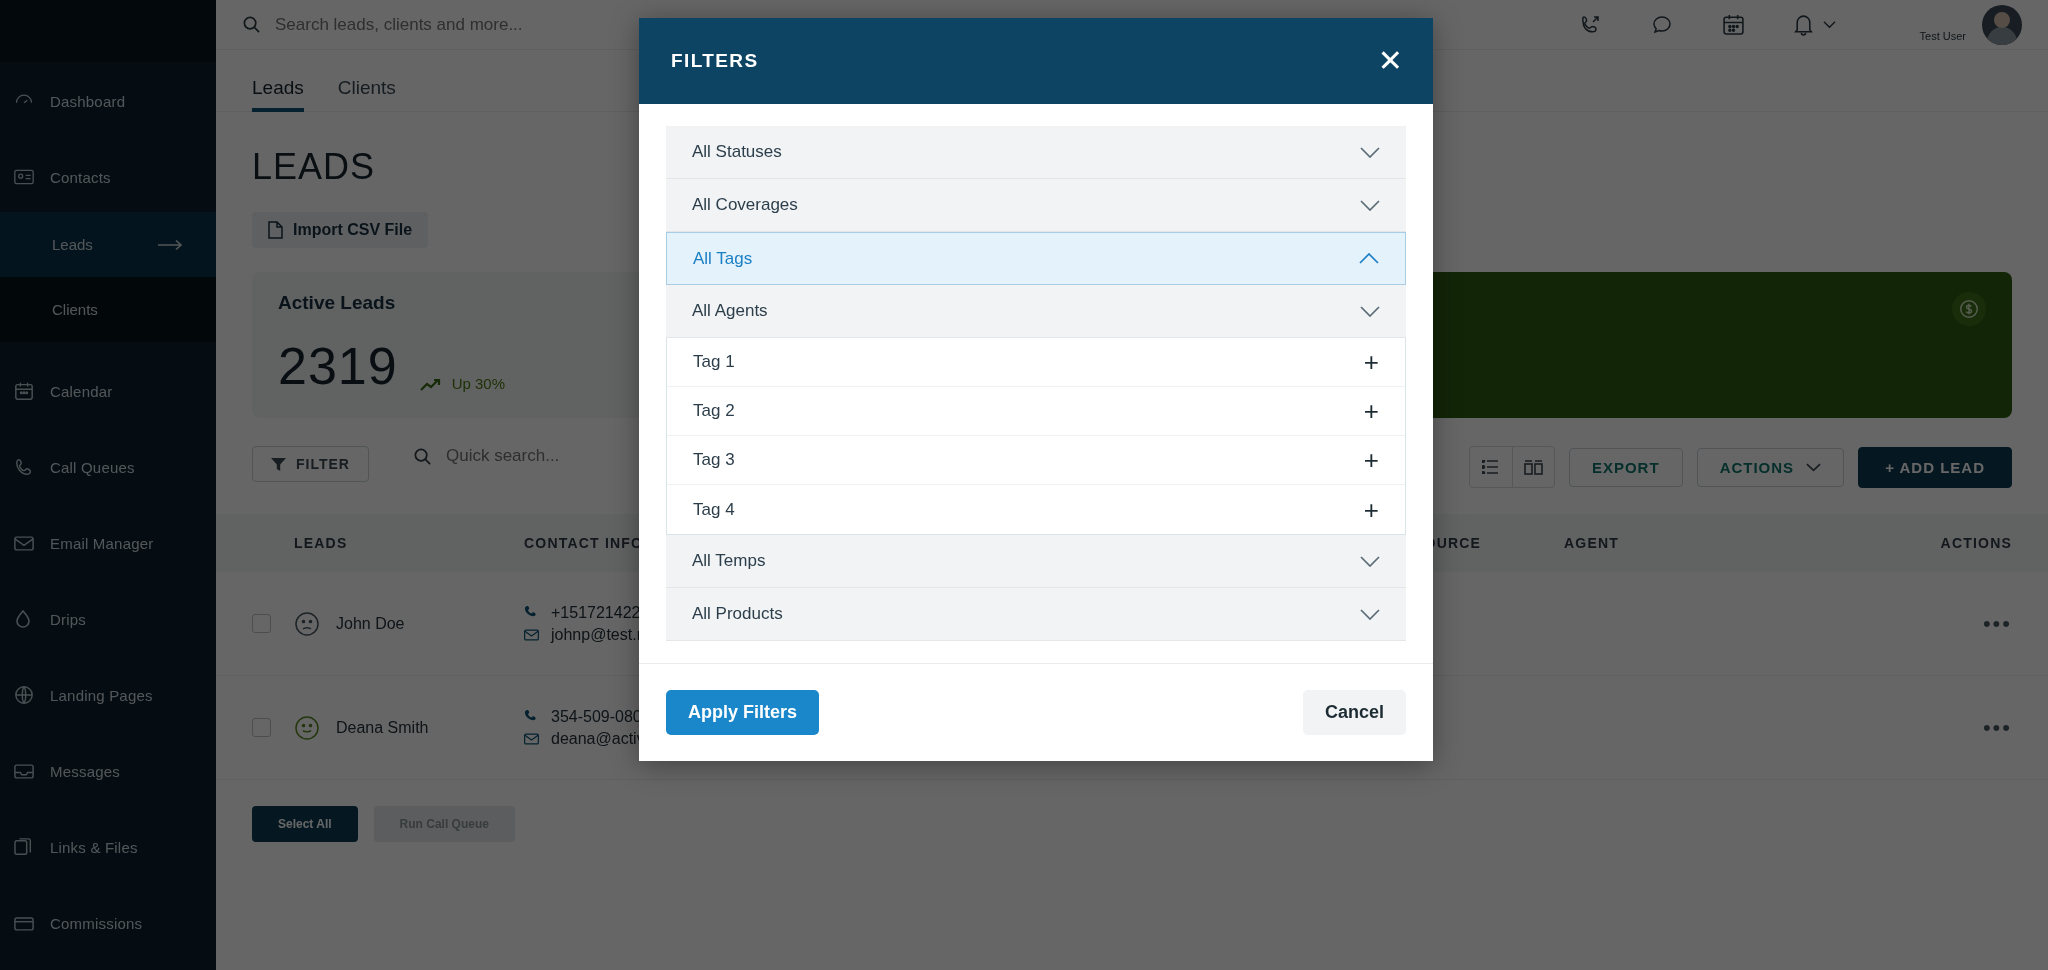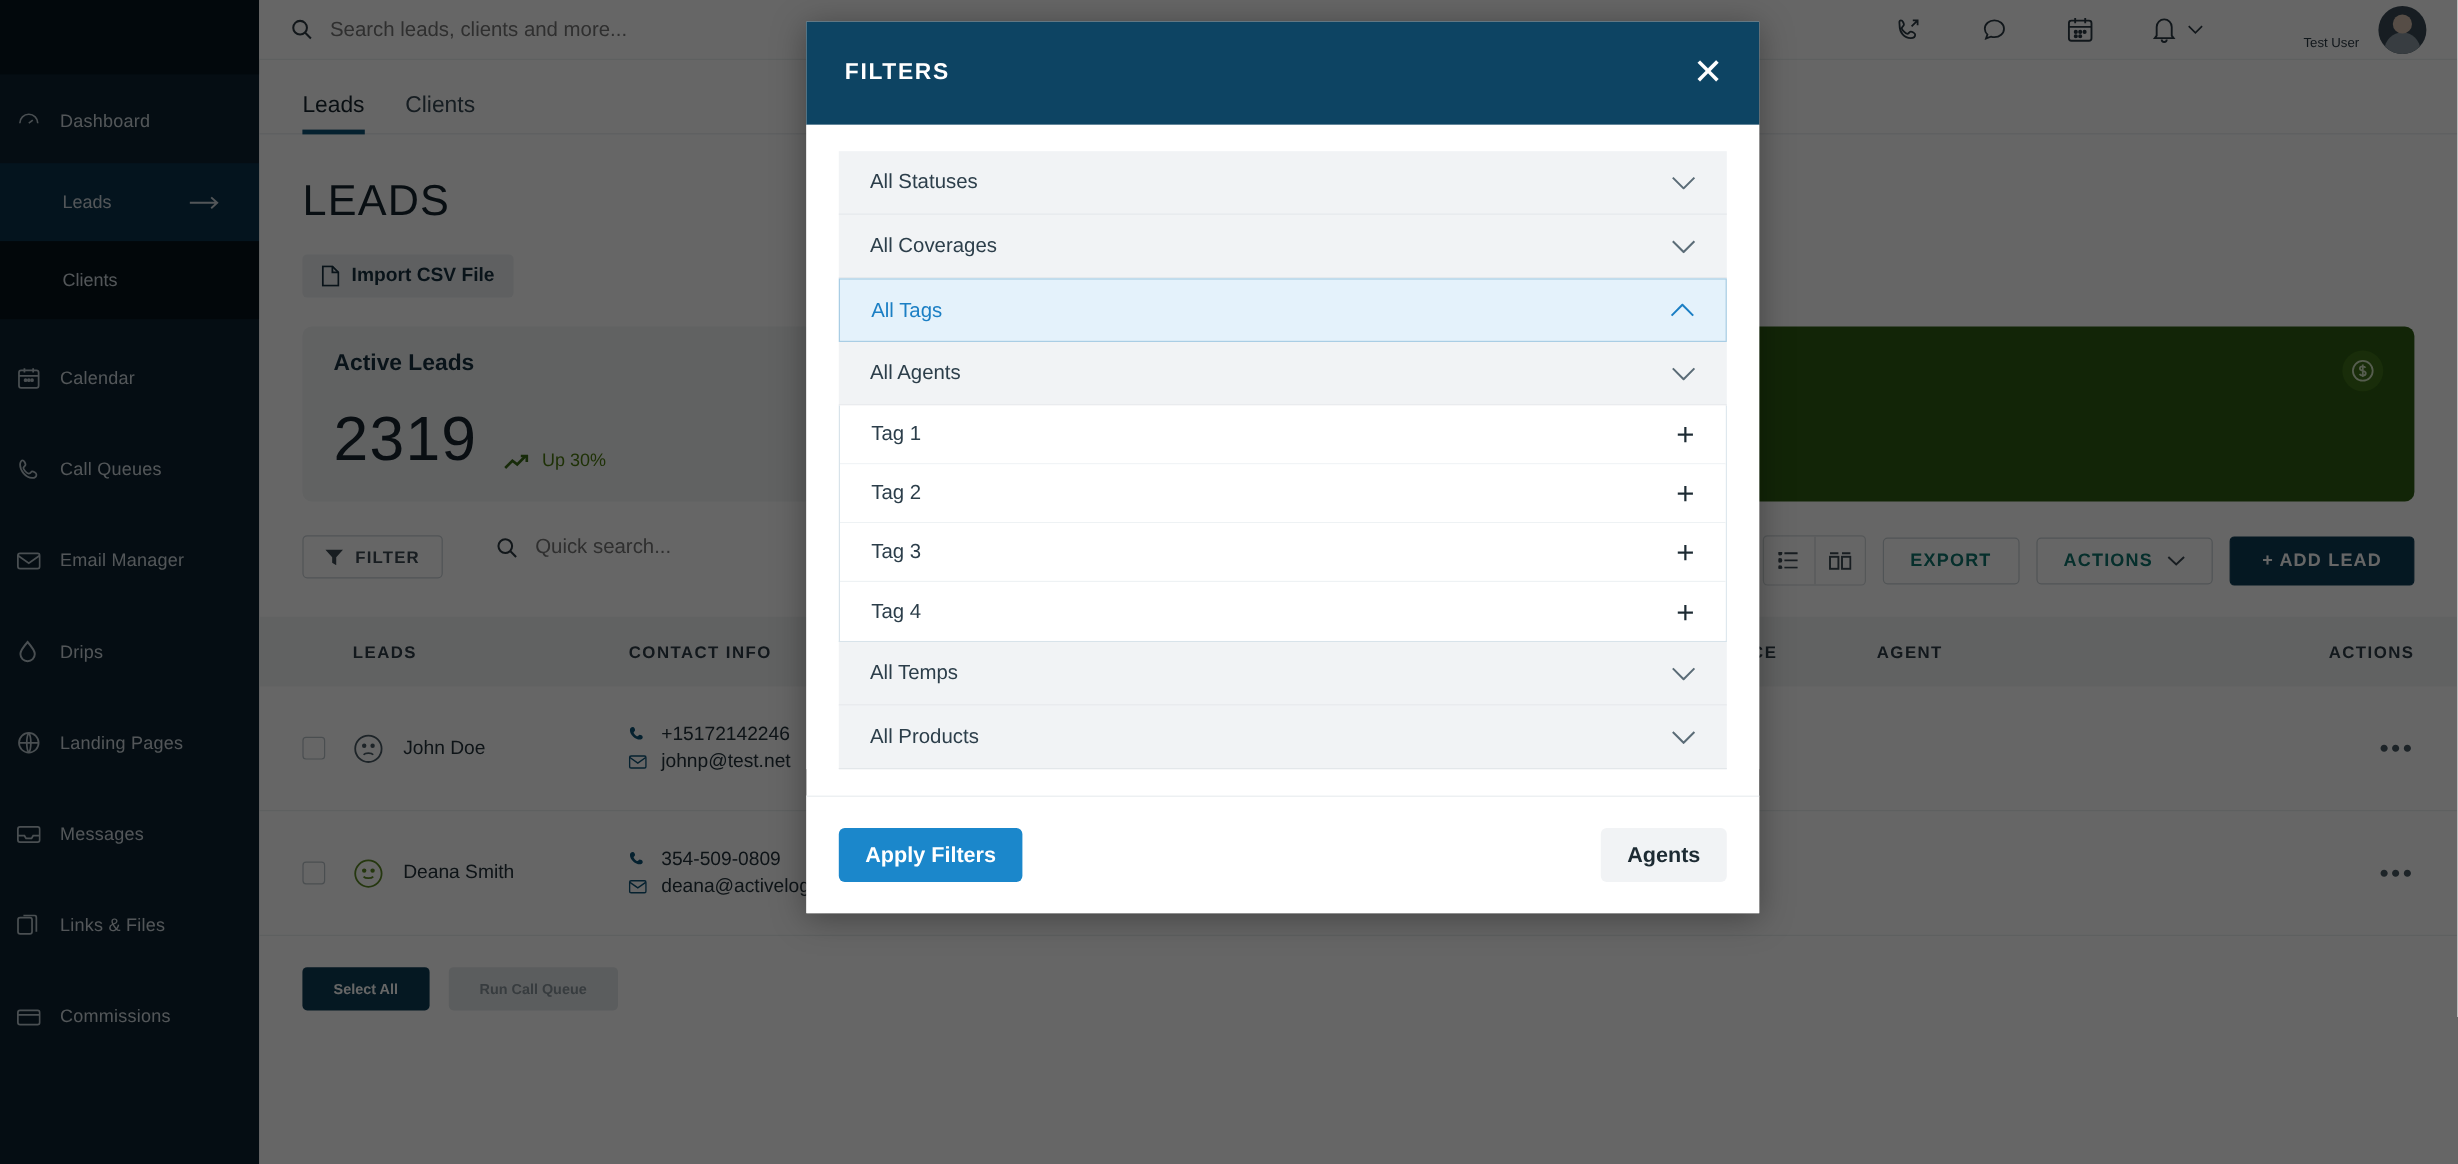--- a/index.html
+++ b/index.html
@@ -218,21 +218,21 @@
   .bulk-row { display: flex; gap: 16px; padding: 26px 36px; }
   .bulk-btn {
     border-radius: 4px; padding: 11px 26px; font-size: 12px; font-weight: 700;
   }
   .bulk-btn.dark { background: #0e3d56; color: #fff; }
   .bulk-btn.muted { background: #e4e8ea; color: #8b969d; }
 
   
   .modal {
     position: absolute; z-index: 100;
-    left: 672px; top: 18px;
+    left: 639px; top: 18px;
     width: 794px;
     background: #ffffff;
     box-shadow: 0 4px 26px rgba(0,0,0,.35);
   }
   .modal-header {
     background: #0d4463; height: 86px;
     display: flex; align-items: center; justify-content: space-between;
     padding: 0 30px 0 32px;
   }
   .modal-title {
@@ -296,20 +296,30 @@
         <div class="nav-item">
           <span class="ico">
             <svg width="20" height="20" viewBox="0 0 24 24" fill="none" stroke="#b9c5cd" stroke-width="1.6">
                 <path d="M3 14a9 9 0 0 1 18 0"></path>
                 <path d="M12 14l4-3"></path>
               </svg>
           </span>
           <span class="lbl">Dashboard</span>
         </div>
 
+        <div class="nav-item">
+          <span class="ico">
+            <svg width="20" height="16" viewBox="0 0 24 18" fill="none" stroke="#b9c5cd" stroke-width="1.6">
+                <rect x="1" y="1" width="22" height="16" rx="2"></rect>
+                <circle cx="8" cy="8" r="2.4"></circle>
+                <path d="M14 7h6M14 11h6"></path>
+              </svg>
+          </span>
+          <span class="lbl">Contacts</span>
+        </div>
 
         <div class="nav-sub-group">
           <div class="nav-sub active">
             <span>Leads</span>
             <span class="arrow">
               <svg width="26" height="12" viewBox="0 0 26 12" fill="none" stroke="#cfd8de" stroke-width="1.6">
                   <path d="M0 6h23M18 1.5 23 6l-5 4.5"></path>
                 </svg>
             </span>
           </div>
@@ -787,18 +797,18 @@
           <svg width="20" height="11" viewBox="0 0 20 11" fill="none" stroke="currentColor" stroke-width="1.7">
               <path d="m1 1 9 9 9-9"></path>
             </svg>
         </span>
       </div>
 
     </div>
 
     <div class="modal-footer">
       <button class="btn-apply">Apply Filters</button>
-      <button class="btn-cancel">Agents</button>
+      <button class="btn-cancel">Cancel</button>
     </div>
 
   </div>
 
 </div>
 
 </body></html>

